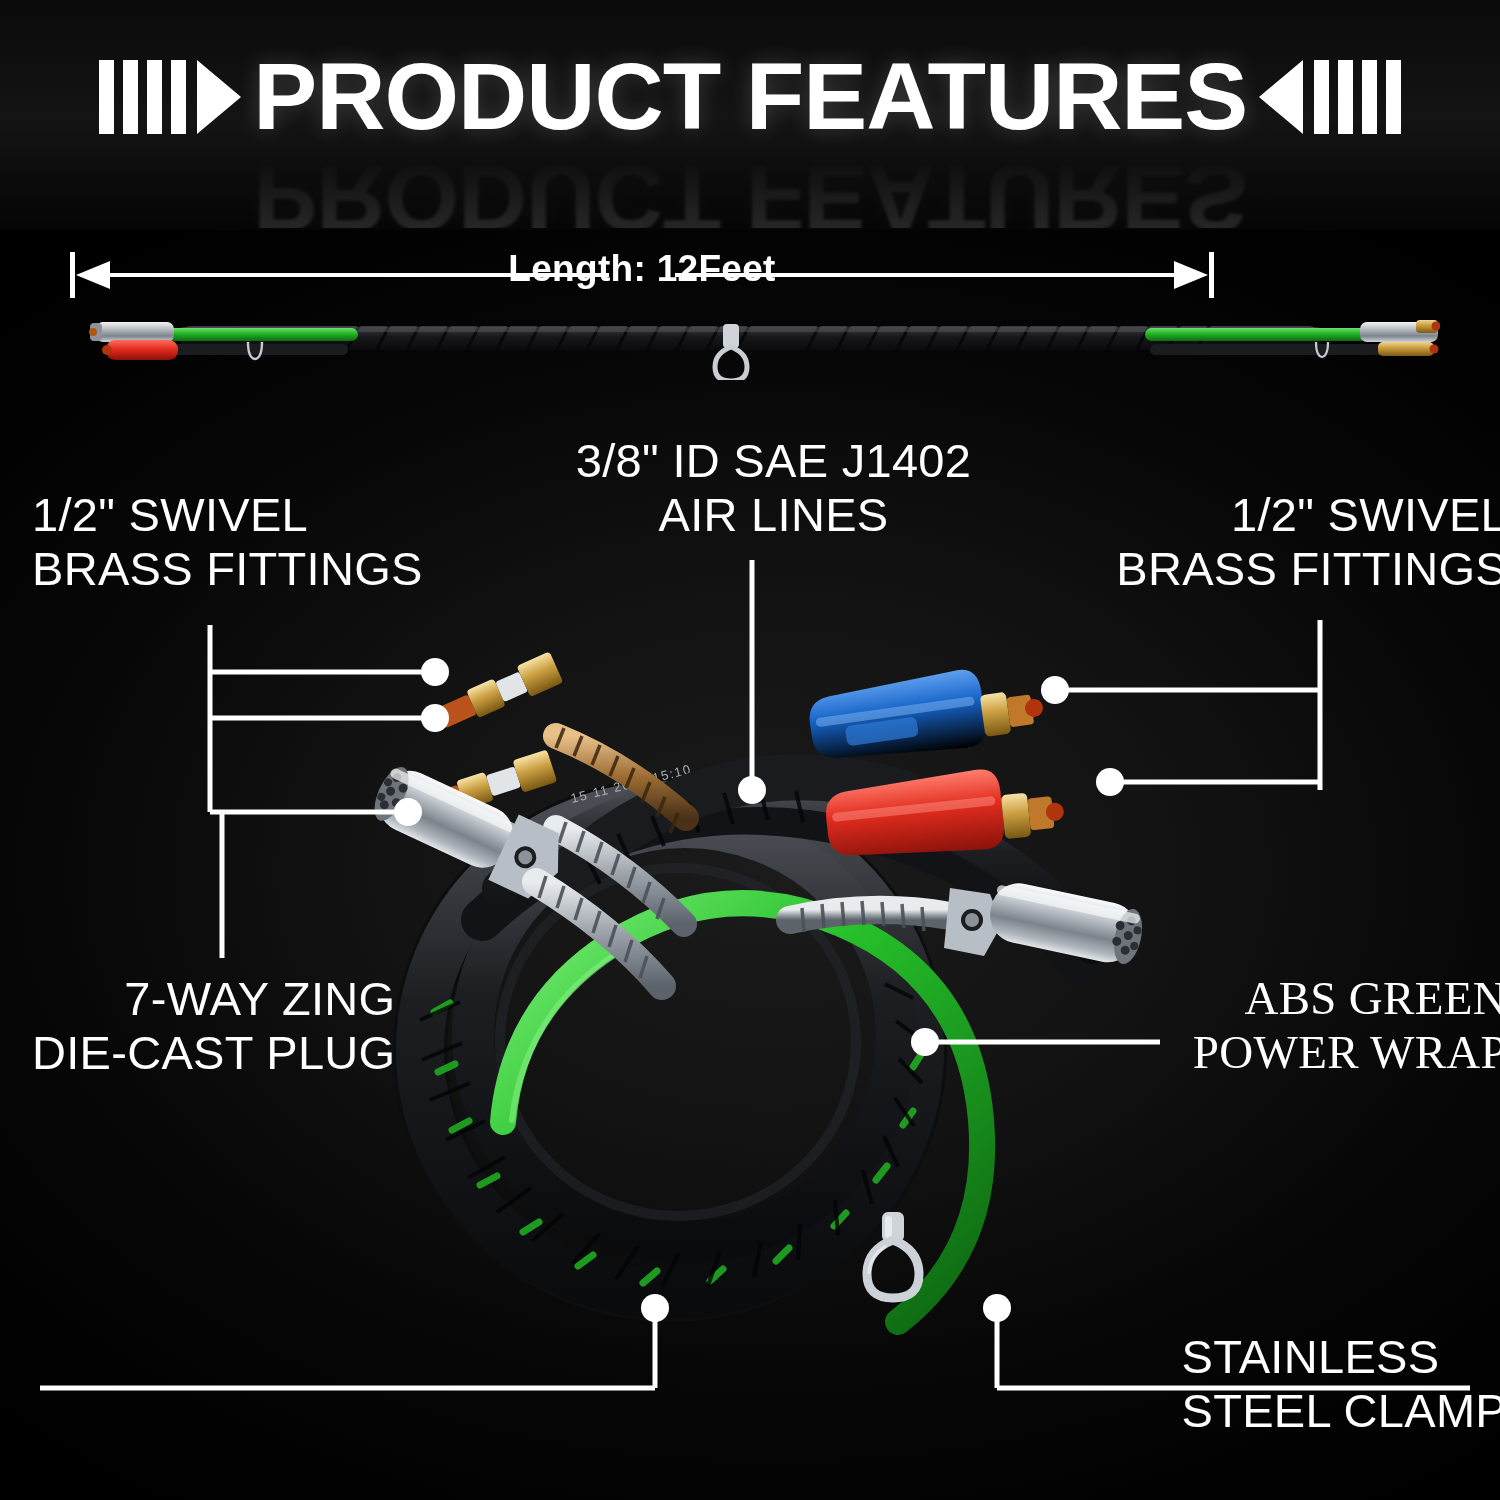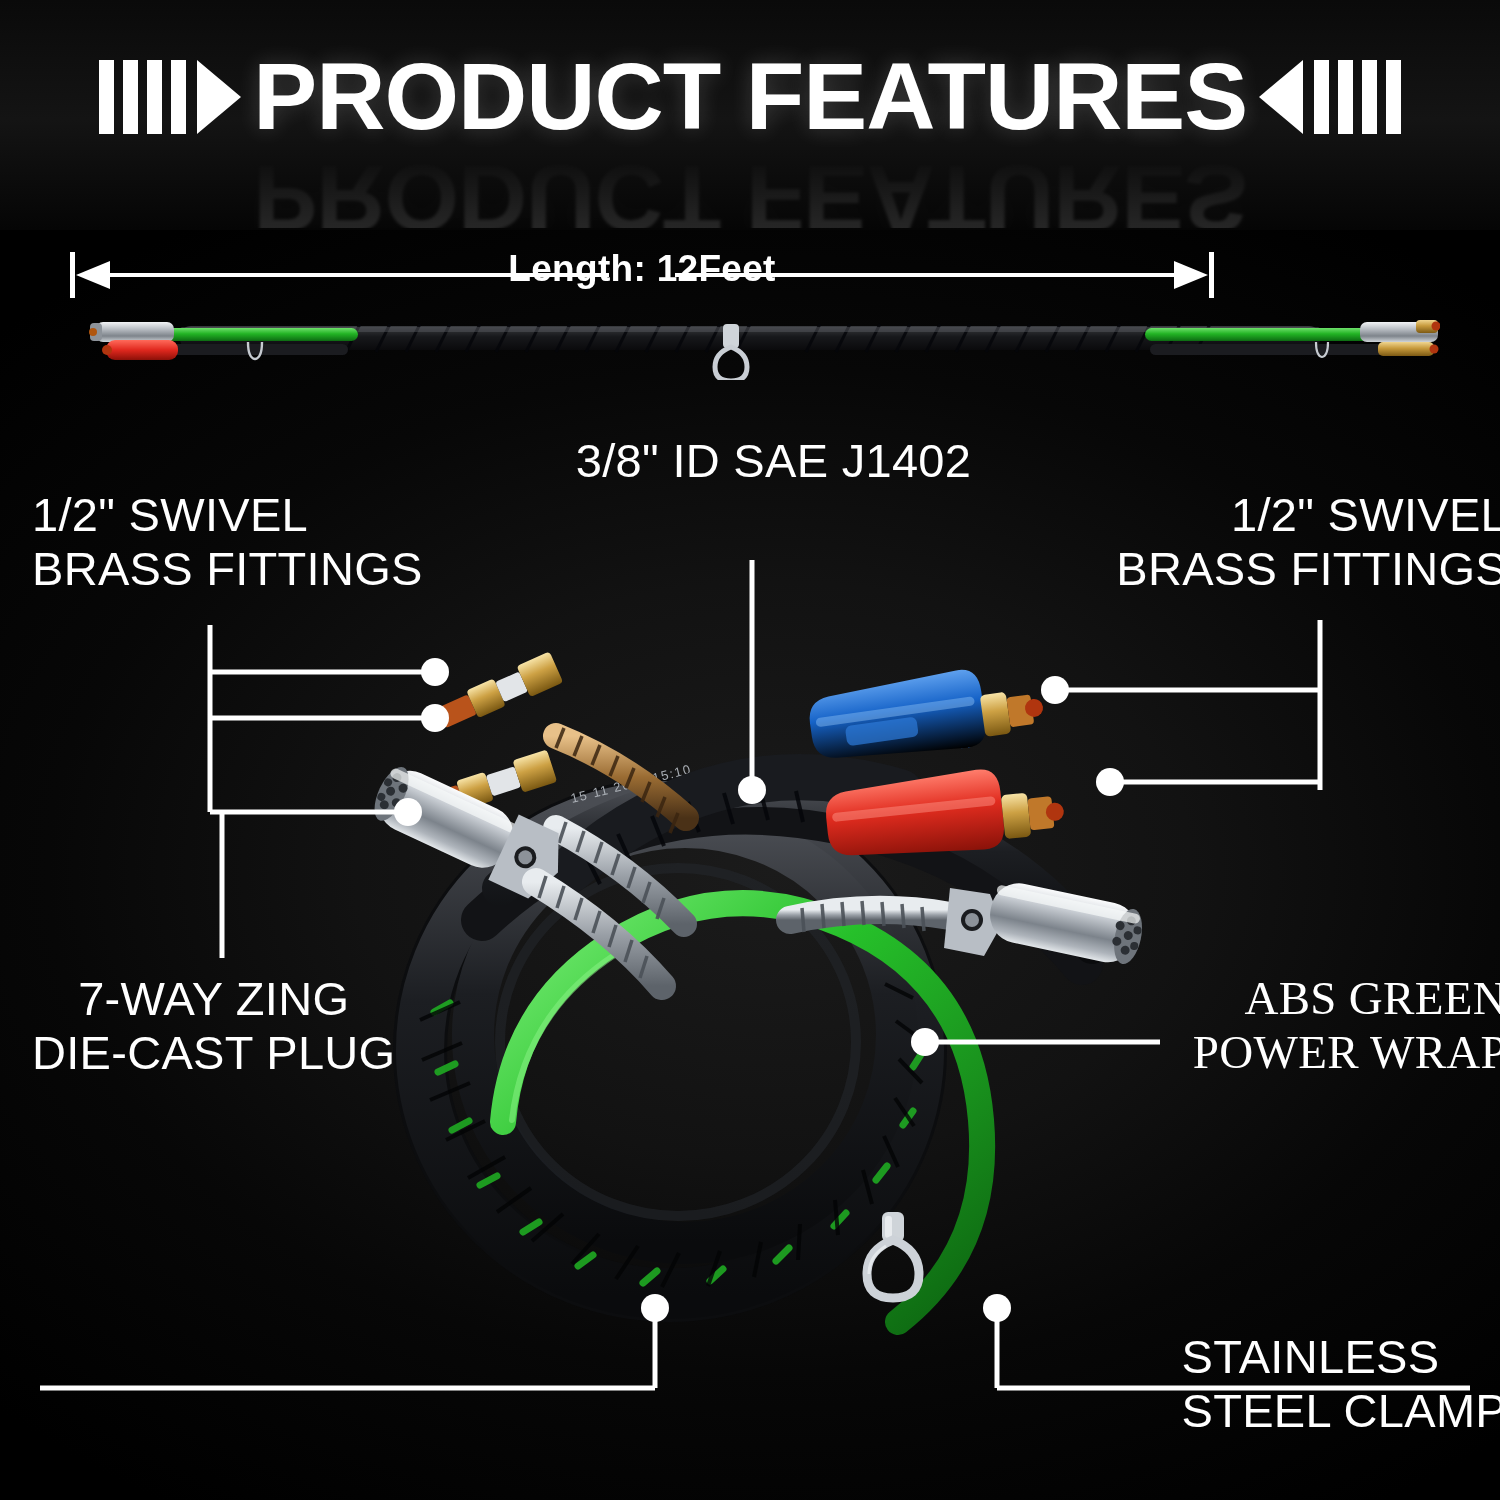--- a/index.html
+++ b/index.html
@@ -66,21 +66,21 @@
   .strip{position:absolute;left:60px;top:300px;width:1380px;height:80px;}
   .strip svg{display:block;}
 
   
   .label{position:absolute;font-weight:400;color:#fff;line-height:1.14;
     font-size:47px;letter-spacing:.3px;white-space:nowrap;}
   .label .ln{display:block;}
   .lbl-left-fittings{left:32px;top:488px;text-align:left;}
   .lbl-air{left:50%;top:434px;transform:translateX(-50%);text-align:center;}
   .lbl-right-fittings{right:40px;top:488px;text-align:right;}
-  .lbl-plug{left:32px;top:972px;text-align:center;}
+  .lbl-plug{left:32px;top:972px;text-align:right;}
   .lbl-abs{right:40px;top:972px;text-align:right;font-family:Liberation Serif, serif;}
   .lbl-wrap{left:32px;top:1330px;text-align:left;}
   .lbl-clamp{right:40px;top:1330px;text-align:left;}
 
   
   .leaders{position:absolute;left:0;top:0;width:1500px;height:1500px;pointer-events:none;}
 
   
   .photo{position:absolute;left:360px;top:620px;width:790px;height:720px;}
   .photo svg{display:block;}
@@ -217,20 +217,21 @@
     </svg>
   </div>
 
   <div class="label lbl-left-fittings">
     <span class="ln">1/2" SWIVEL</span>
     <span class="ln">BRASS FITTINGS</span>
   </div>
 
   <div class="label lbl-air">
     <span class="ln">3/8" ID SAE J1402</span>
+    <span class="ln">AIR LINES</span>
   </div>
 
   <div class="label lbl-right-fittings">
     <span class="ln">1/2" SWIVEL</span>
     <span class="ln">BRASS FITTINGS</span>
   </div>
 
   <div class="label lbl-plug">
     <span class="ln">7-WAY ZING</span>
     <span class="ln">DIE-CAST PLUG</span>

